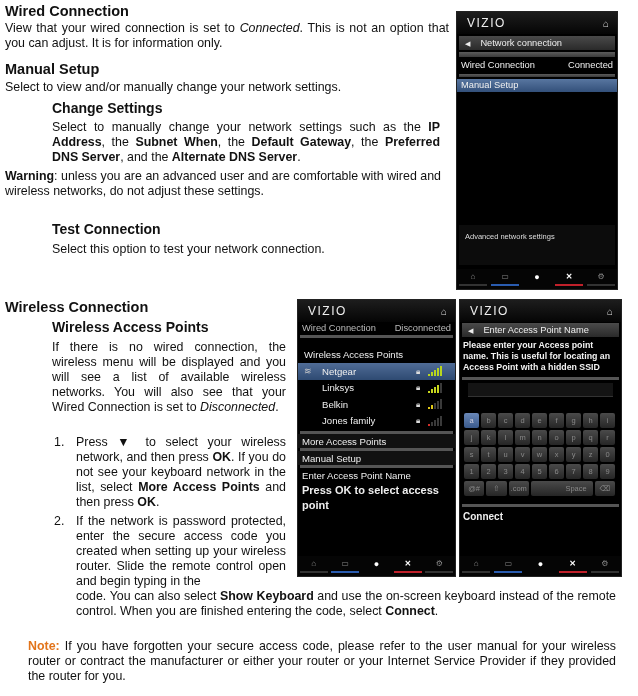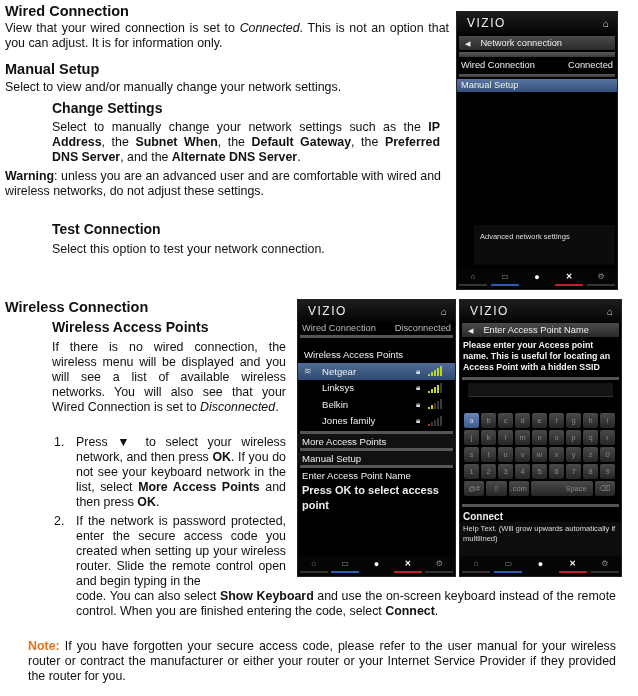--- a/index.html
+++ b/index.html
@@ -24,21 +24,21 @@
   .tv .row { height: 13px; display: flex; align-items: center; justify-content: space-between; padding: 0 4px; font-size: 9.3px; color: #f0f0f0; }
   .tv .row.sel { background: linear-gradient(#5876a0, #33507a); }
   .tv .footer { position: absolute; left: 0; right: 0; bottom: 0; height: 20px; display: flex; justify-content: space-around; align-items: center; background: #050505; }
   .tv .fbtn { width: 28px; text-align: center; font-size: 8px; color: #888; position: relative; height: 14px; line-height: 10px; }
   .tv .fbtn::after { content: ""; position: absolute; left: 0; right: 0; bottom: 0; height: 2px; background: #333; }
   .tv .fbtn.blue::after { background: #2a5cb0; }
   .tv .fbtn.red::after { background: #c0202a; }
   .tv .fbtn.v { color: #fff; font-size: 9px; }
   .tv .fbtn.x { color: #fff; font-weight: bold; }
   .tv .fbtn.v::after { display: none; }
-  .tv .noise { position: absolute; left: 2px; right: 2px; background: #0c0c0c; margin-left: 15px; }
+  .tv .noise { position: absolute; left: 2px; right: 2px; background: #0c0c0c; }
 
   
   .ap { height: 16.5px; display: flex; align-items: center; font-size: 9.6px; color: #eee; padding-left: 24px; position: relative; }
   .ap.sel { background: linear-gradient(#506c96, #2e4a72); }
   .ap .wifi { position: absolute; left: 6px; font-size: 9px; color: #ccc; }
   .ap .lock { position: absolute; left: 118px; font-size: 9px; color: #ddd; }
   .ap .bars { position: absolute; left: 130px; display: flex; align-items: flex-end; gap: 1px; height: 10px; }
   .ap .bars span { width: 2px; display: block; }
   .bigrow { height: 14px; background: #111; display: flex; align-items: center; padding-left: 4px; font-size: 9.6px; color: #eee; }
   .gsep { height: 3px; background: #555; margin: 0 2px; }
@@ -247,21 +247,20 @@
       <div class="krow">
         <div class="key w2">@#</div>
         <div class="key w2">⇧</div>
         <div class="key w2">.com</div>
         <div class="key w5">Space</div>
         <div class="key w2">⌫</div>
       </div>
     </div>
   <div class="gsep" style="position:absolute;left:0;right:0;top:204px;"></div>
   <div style="position:absolute;left:3px;top:209px;font-size:10px;font-weight:bold;color:#eee;">Connect</div>
-  <div style="position:absolute;left:0;right:0;top:222px;height:36px;background:#0d0d0d;font-size:7.6px;line-height:10px;color:#ddd;padding:2px 3px;">Help Text. (Will grow upwards automatically if multilined)</div>
   <div class="footer">
     <span class="fbtn">⌂</span>
     <span class="fbtn blue">▭</span>
     <span class="fbtn v">●</span>
     <span class="fbtn red x">✕</span>
     <span class="fbtn">⚙</span>
   </div>
 </div>
 
 </body></html>

